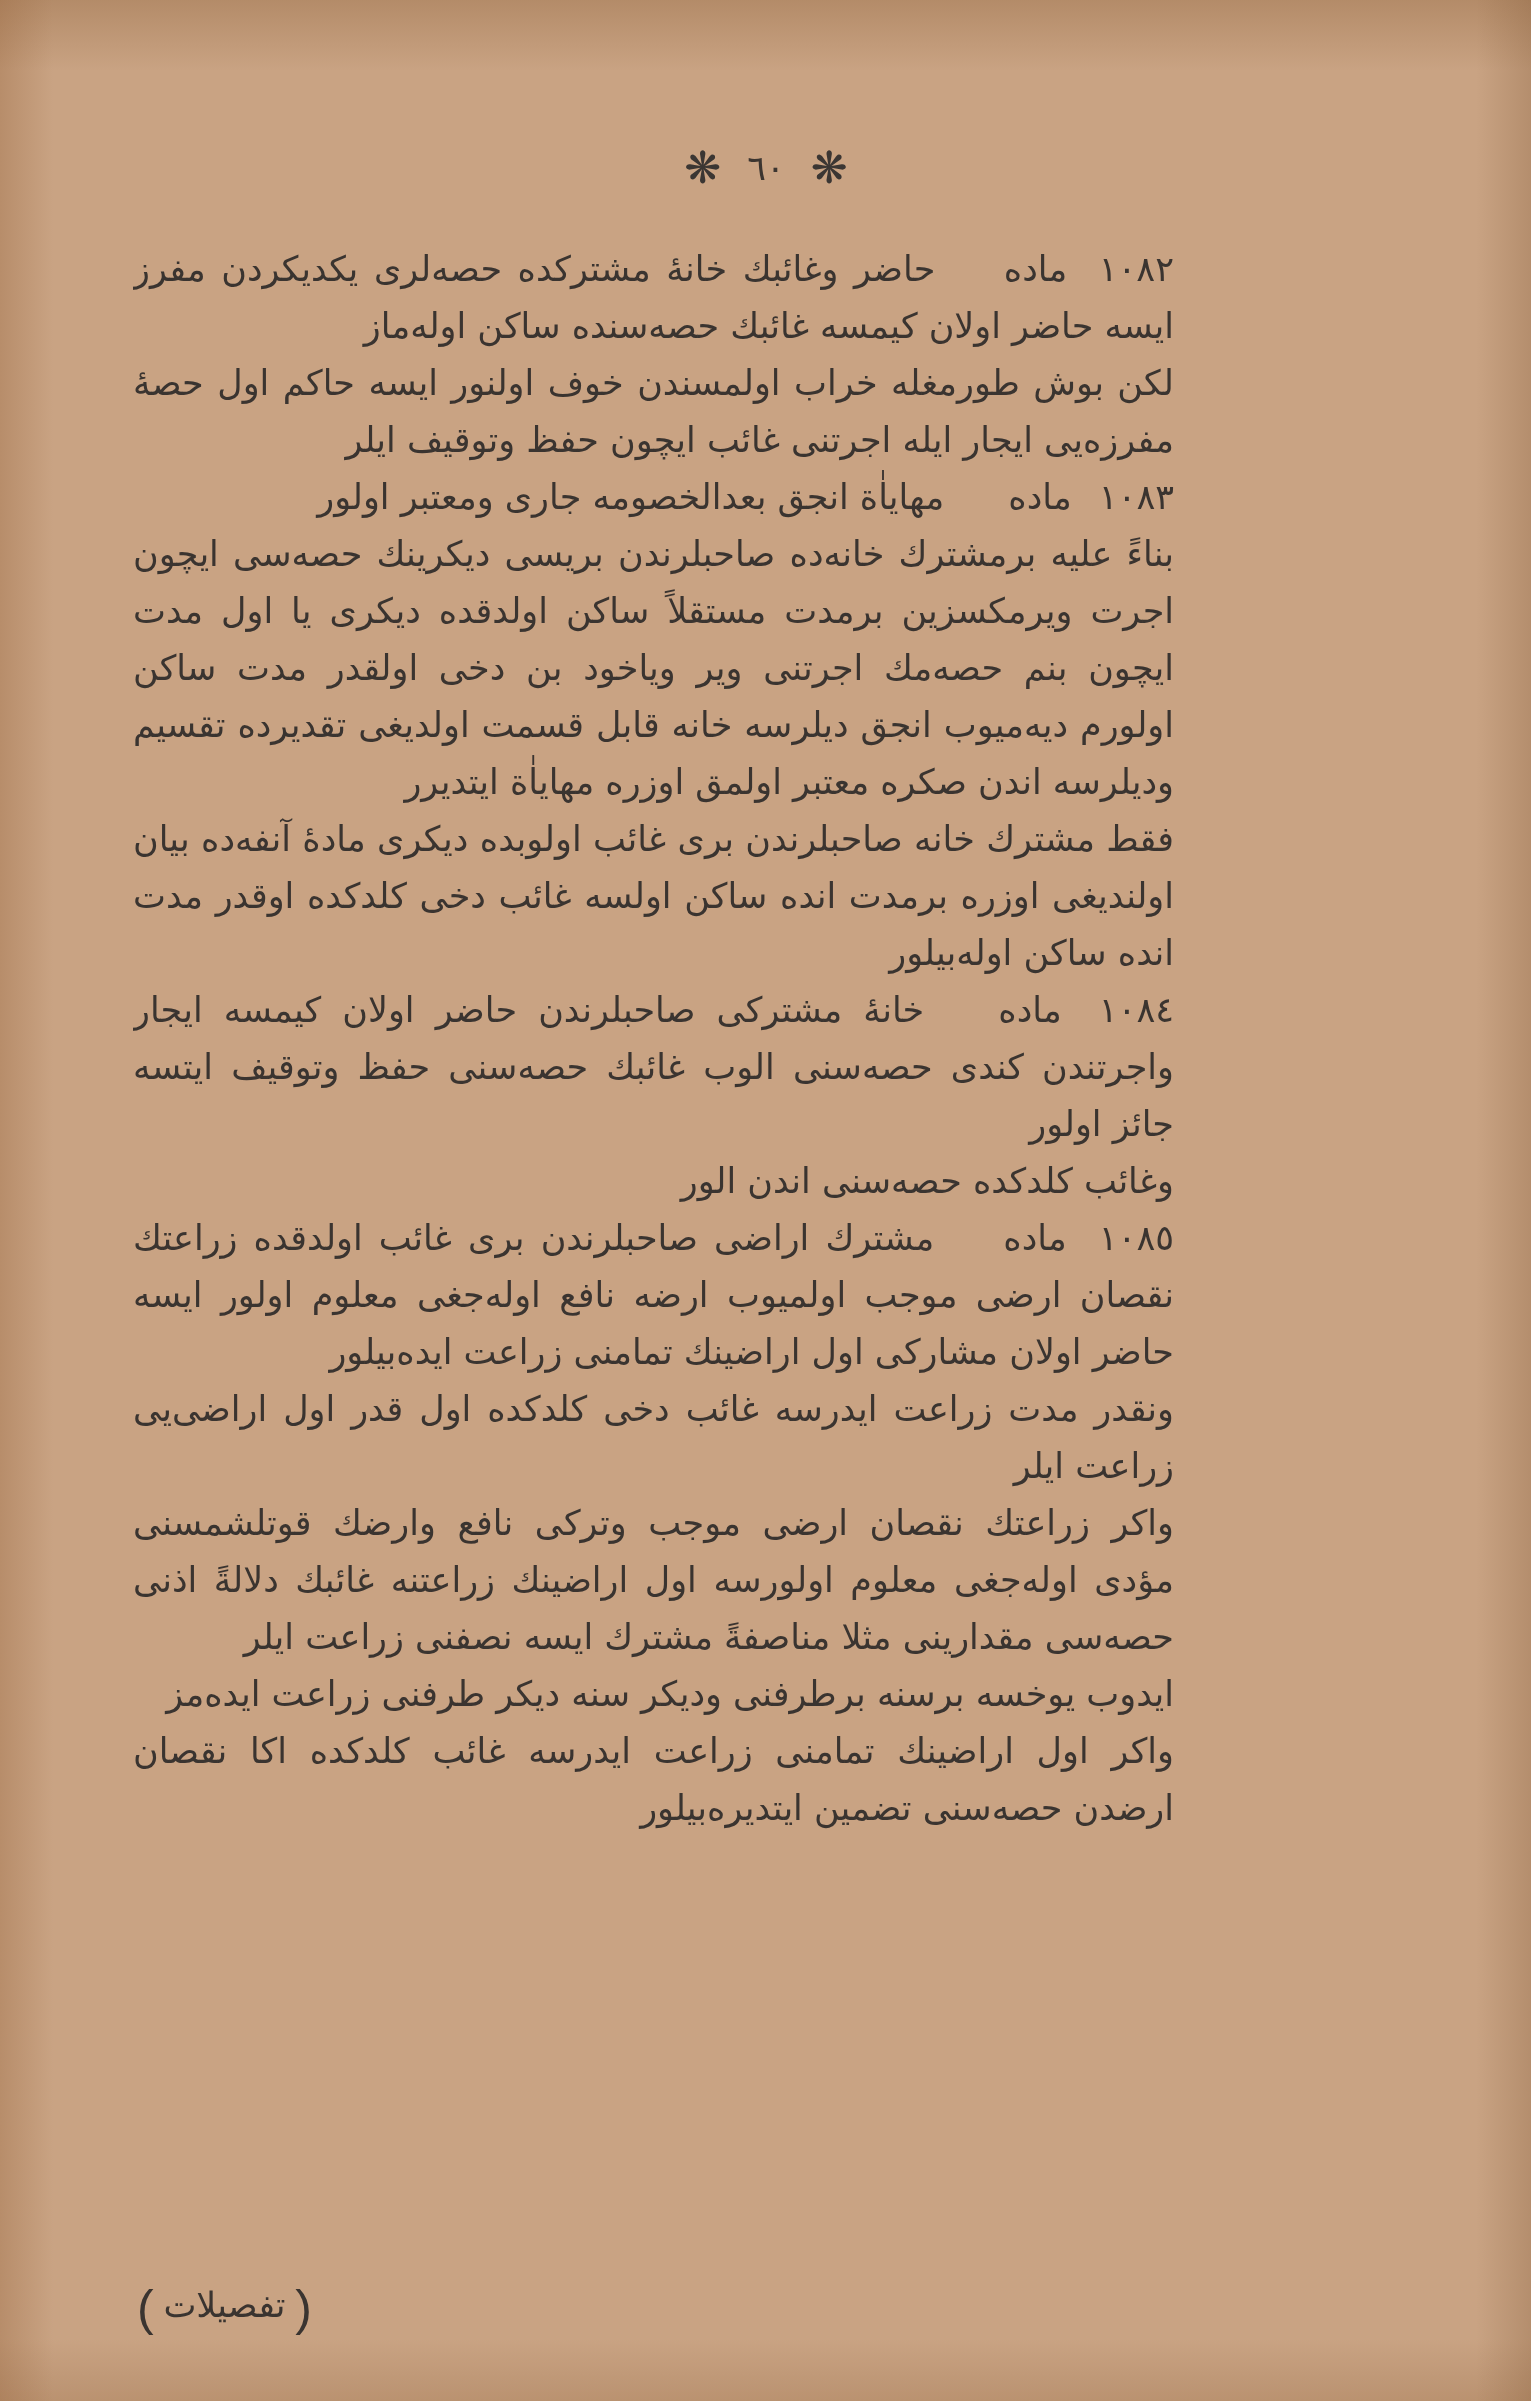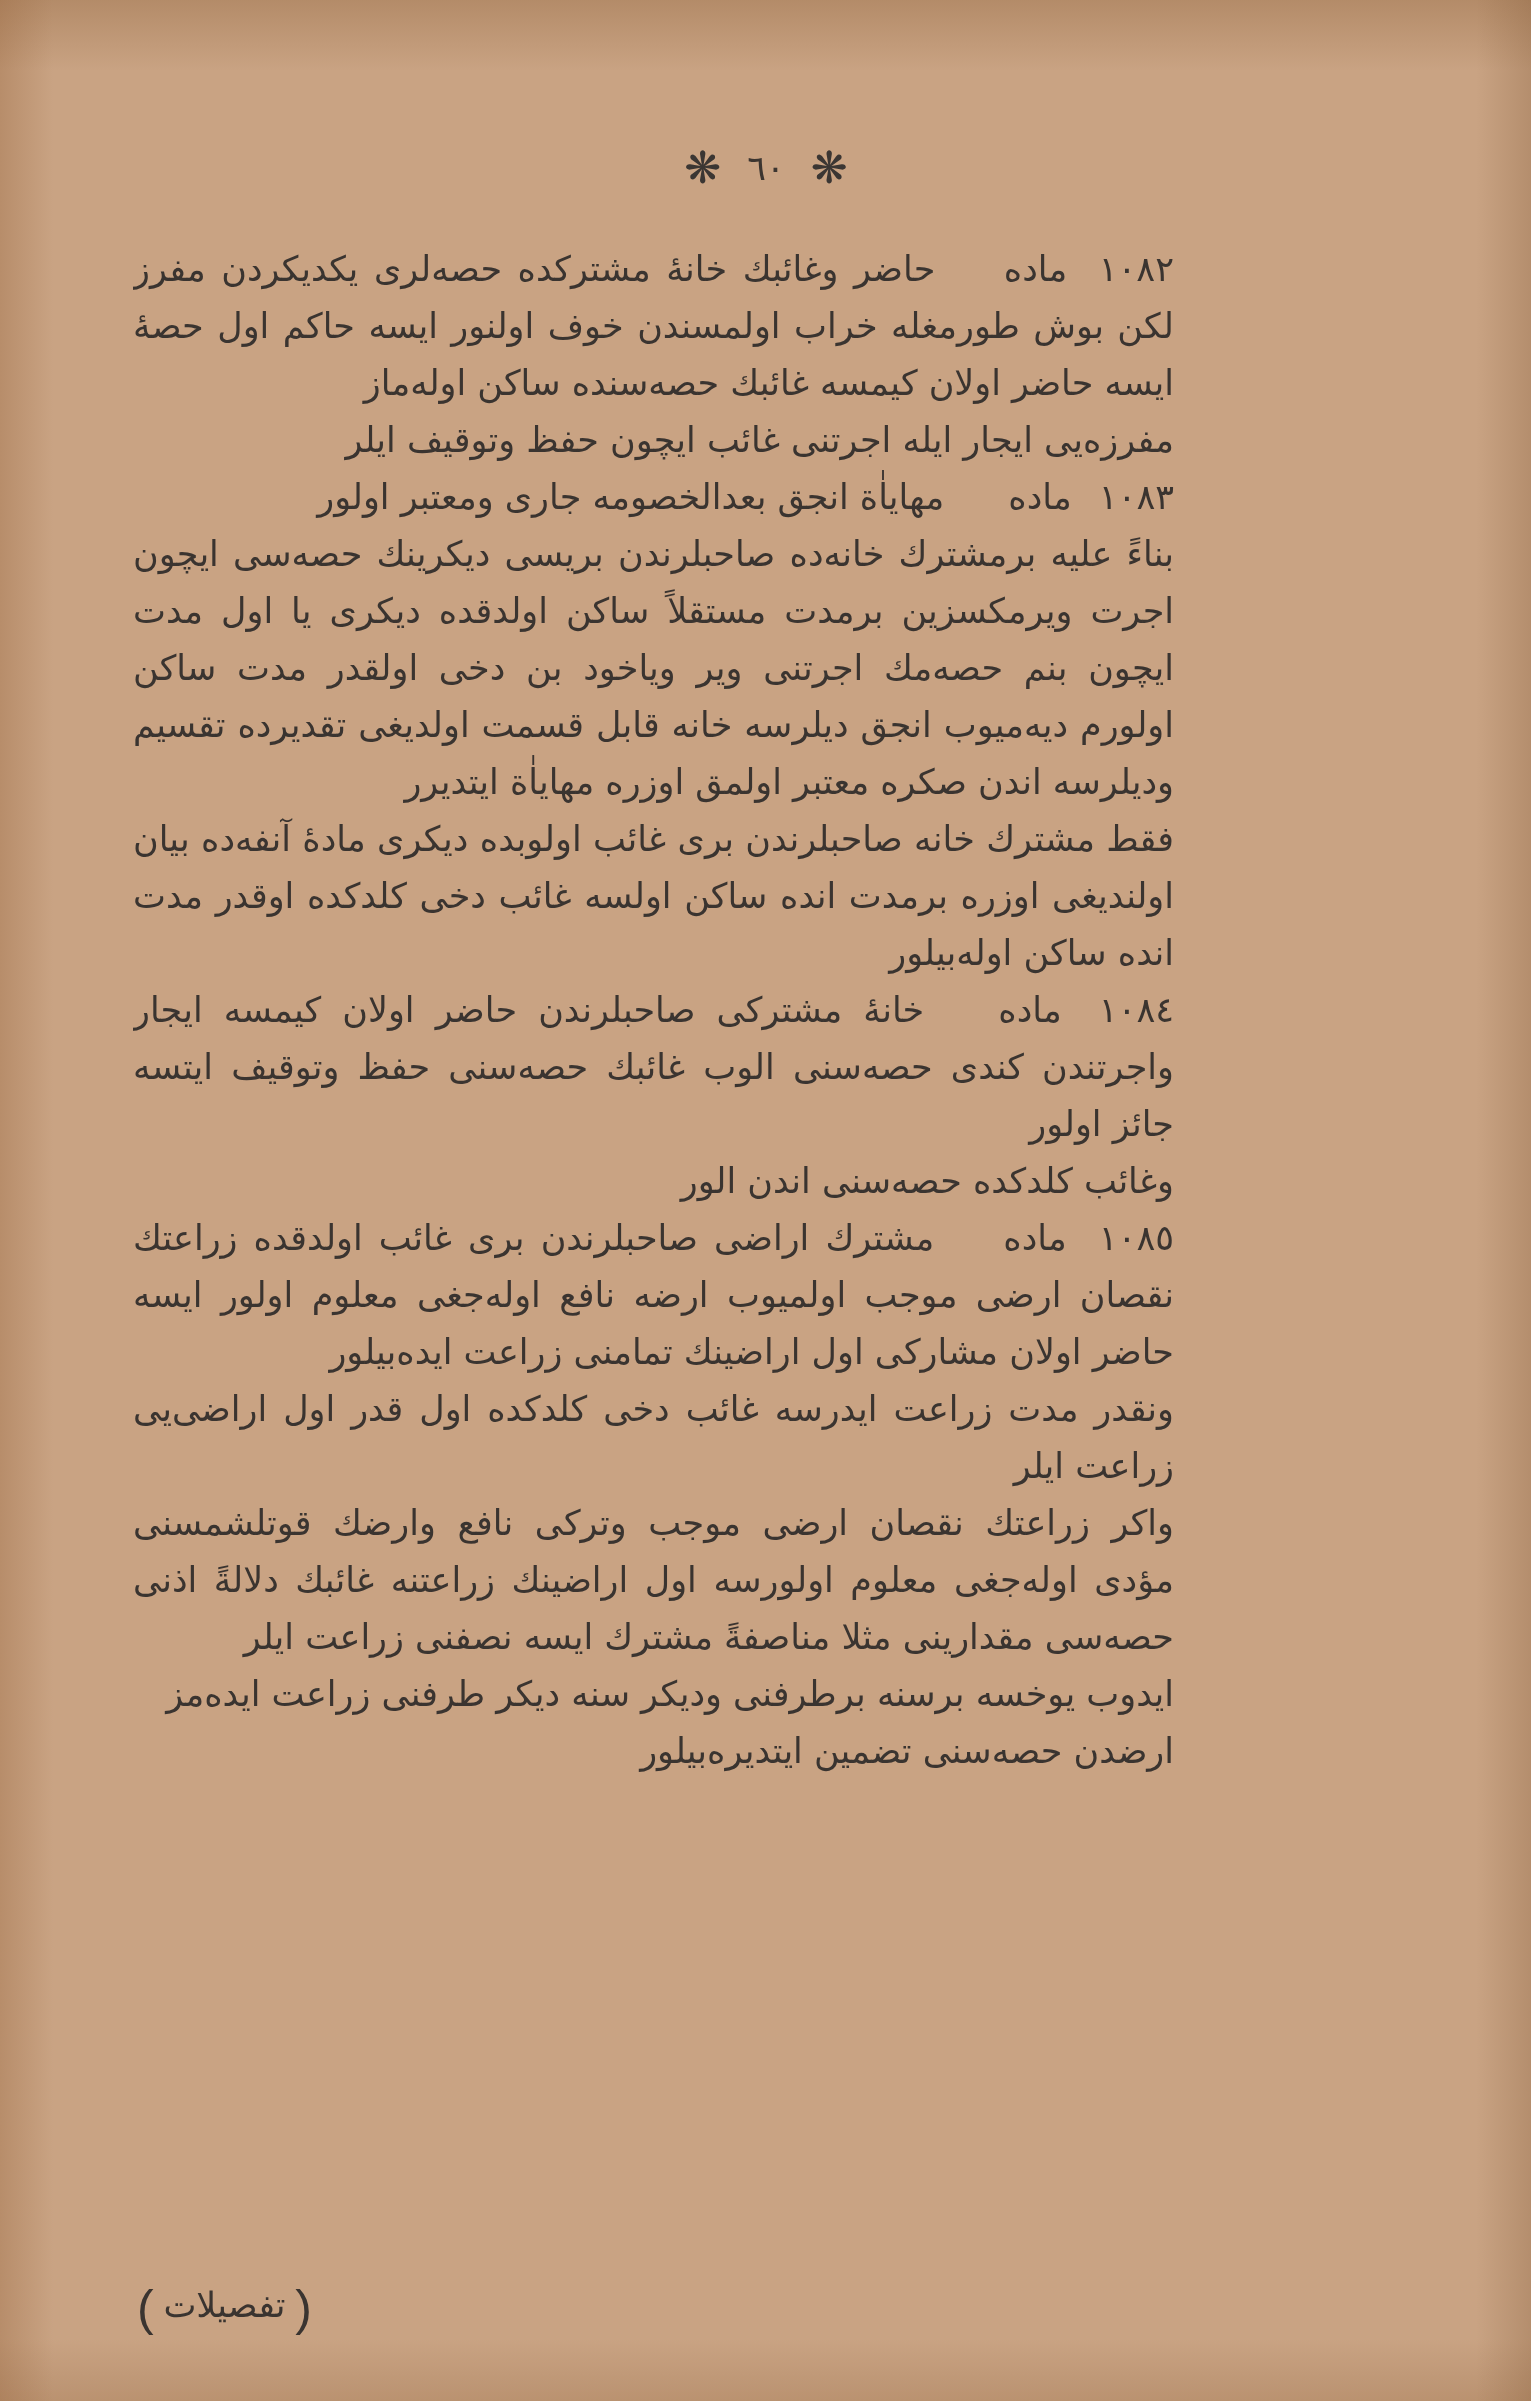--- a/index.html
+++ b/index.html
@@ -116,22 +116,22 @@
     <span class="ornament">❋</span>
   </div>
 
   <div class="body-text">
 
     <div class="line">
       <span class="article-num">١٠٨٢</span>
       <span class="article-word">ماده</span>
       <span>حاضر وغائبك خانهٔ مشتركده حصه‌لرى يكديكردن مفرز</span>
     </div>
+    <div class="line short">ايسه حاضر اولان كيمسه غائبك حصه‌سنده ساكن اوله‌ماز</div>
     <div class="line">لكن بوش طورمغله خراب اولمسندن خوف اولنور ايسه حاكم اول حصهٔ</div>
-    <div class="line short">ايسه حاضر اولان كيمسه غائبك حصه‌سنده ساكن اوله‌ماز</div>
     <div class="line short">مفرزه‌يى ايجار ايله اجرتنى غائب ايچون حفظ وتوقيف ايلر</div>
 
     <div class="line short">
       <span class="article-num">١٠٨٣</span>
       <span class="article-word">ماده</span>
       <span>مهاياٰة انجق بعدالخصومه جارى ومعتبر اولور</span>
     </div>
     <div class="line">بناءً عليه برمشترك خانه‌ده صاحبلرندن بريسى ديكرينك حصه‌سى ايچون</div>
     <div class="line">اجرت ويرمكسزين برمدت مستقلاً ساكن اولدقده ديكرى يا اول مدت</div>
     <div class="line">ايچون بنم حصه‌مك اجرتنى وير وياخود بن دخى اولقدر مدت ساكن</div>
@@ -156,20 +156,21 @@
       <span>مشترك اراضى صاحبلرندن برى غائب اولدقده زراعتك</span>
     </div>
     <div class="line">نقصان ارضى موجب اولميوب ارضه نافع اوله‌جغى معلوم اولور ايسه</div>
     <div class="line short">حاضر اولان مشاركى اول اراضينك تمامنى زراعت ايده‌بيلور</div>
     <div class="line">ونقدر مدت زراعت ايدرسه غائب دخى كلدكده اول قدر اول اراضى‌يى</div>
     <div class="line short">زراعت ايلر</div>
     <div class="line">واكر زراعتك نقصان ارضى موجب وتركى نافع وارضك قوتلشمسنى</div>
     <div class="line">مؤدى اوله‌جغى معلوم اولورسه اول اراضينك زراعتنه غائبك دلالةً اذنى</div>
     <div class="line short">حصه‌سى مقدارينى مثلا مناصفةً مشترك ايسه نصفنى زراعت ايلر</div>
     <div class="line short">ايدوب يوخسه برسنه برطرفنى وديكر سنه ديكر طرفنى زراعت ايده‌مز</div>
+    <div class="line">واكر اول اراضينك تمامنى زراعت ايدرسه غائب كلدكده اكا نقصان</div>
     <div class="line short">ارضدن حصه‌سنى تضمين ايتديره‌بيلور</div>
   </div>
 
   <div class="footer">
     <span class="paren">(</span>
     <span>تفصيلات</span>
     <span class="paren">)</span>
   </div>
 </div>
 

